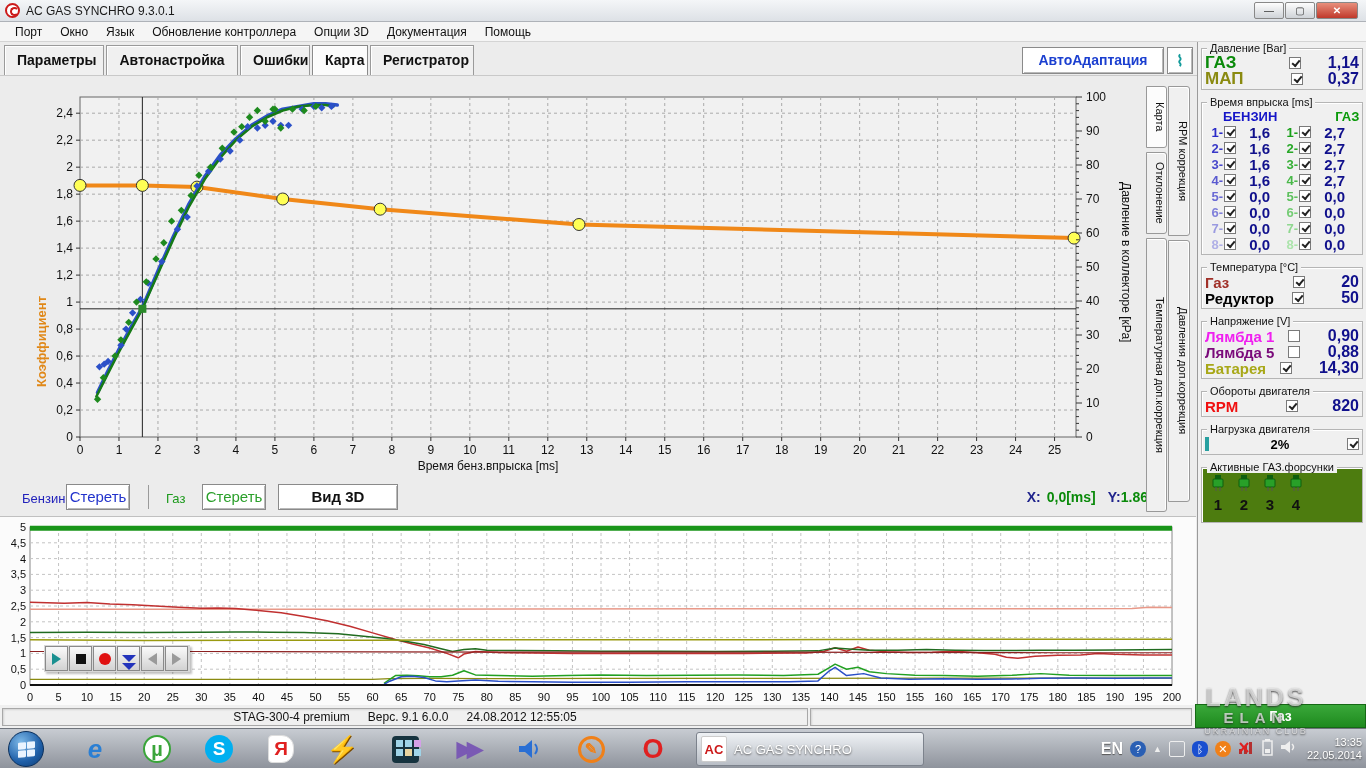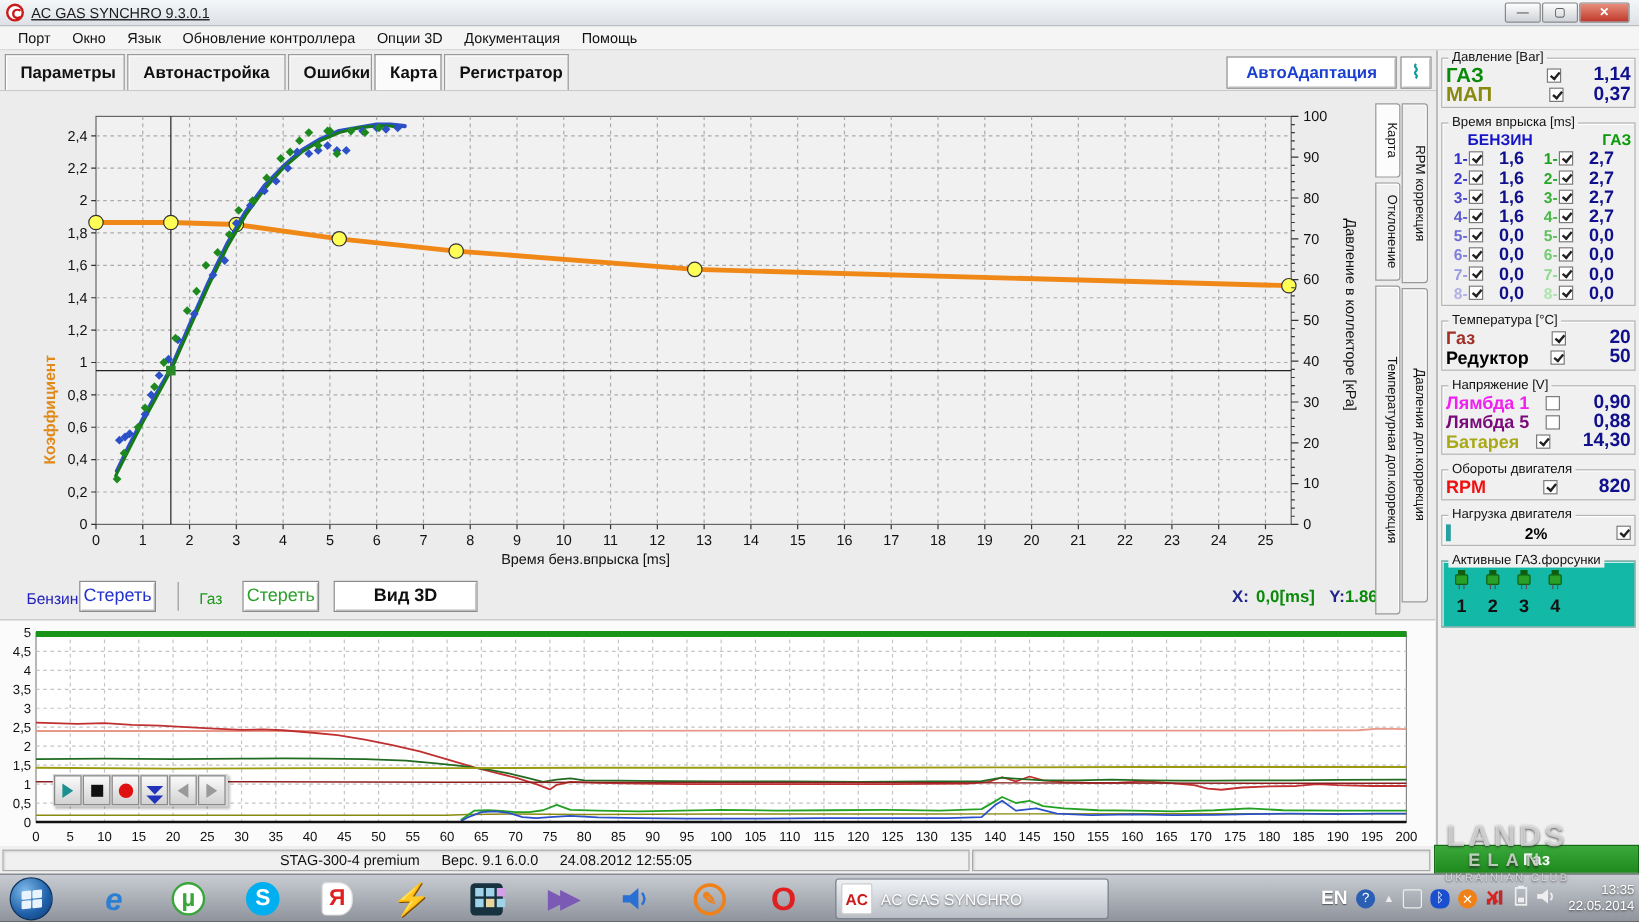--- a/index.html
+++ b/index.html
@@ -1,20 +1,20 @@
 <!DOCTYPE html>
 <html><head>
 <meta charset="utf-8">
 <style>
   * { margin:0; padding:0; box-sizing:border-box; }
   html,body { width:1366px; height:768px; overflow:hidden; background:#000; }
   #screen { position:relative; width:1366px; height:768px; font-family:"Liberation Sans",sans-serif; background:#ececec; overflow:hidden; }
 
   
-  .titlebar{position:absolute;left:0;top:0;width:1366px;height:22px;background:linear-gradient(#f4f6f8,#dde1e6);border-bottom:1px solid #aeb2b8;display:flex;align-items:center;text-decoration:underline;}
+  .titlebar{position:absolute;left:0;top:0;width:1366px;height:22px;background:linear-gradient(#f4f6f8,#dde1e6);border-bottom:1px solid #aeb2b8;display:flex;align-items:center;}
   .app-ico{width:15px;height:15px;margin:0 6px 0 5px;border-radius:50%;border:2px solid #cc1a1a;position:relative;background:#fff;}
   .app-ico::after{content:"";position:absolute;left:3px;top:2px;width:5px;height:5px;border:2px solid #cc1a1a;border-right-color:transparent;border-radius:50%;}
   .title-text{font-size:12px;color:#1a1a1a;}
   .winbtns{position:absolute;right:8px;top:2px;display:flex;}
   .winbtn{width:30px;height:17px;border:1px solid #888;background:linear-gradient(#fdfdfd,#cfd3d8);border-radius:2px;margin-left:1px;font-size:10px;line-height:15px;text-align:center;color:#333;}
   .winbtn.close{width:42px;background:linear-gradient(#e88f7c,#c0392b);color:#fff;font-weight:bold;}
 
   
   .menubar{position:absolute;left:0;top:22px;width:1366px;height:20px;background:#f5f5f5;border-bottom:1px solid #d4d4d4;display:flex;align-items:center;padding-left:6px;}
   .menu-item{font-size:12px;color:#111;padding:2px 9px;}
@@ -556,21 +556,21 @@
 
     <div class="panel">
       <span class="panel-title">Нагрузка двигателя</span>
       <div class="load-row">
         <span class="load-bar"></span>
         <span class="load-val">2%</span>
         <span class="cb checked"></span>
       </div>
     </div>
 
-    <div class="panel" style="background:#14b8a6;height:56px;">
+    <div class="panel" style="background:#4d7c0f;height:56px;">
       <span class="panel-title">Активные ГАЗ.форсунки</span>
       <div>
         <span class="injfork"><svg width="16" height="18">
               <rect x="5" y="1" width="6" height="4" fill="#0e5e0e"></rect>
               <rect x="3" y="5" width="10" height="8" rx="1" fill="#28a028" stroke="#0e5e0e"></rect>
               <line x1="6" y1="13" x2="6" y2="17" stroke="#555"></line>
               <line x1="10" y1="13" x2="10" y2="17" stroke="#555"></line>
             </svg></span><span class="injfork"><svg width="16" height="18">
               <rect x="5" y="1" width="6" height="4" fill="#0e5e0e"></rect>
               <rect x="3" y="5" width="10" height="8" rx="1" fill="#28a028" stroke="#0e5e0e"></rect>

